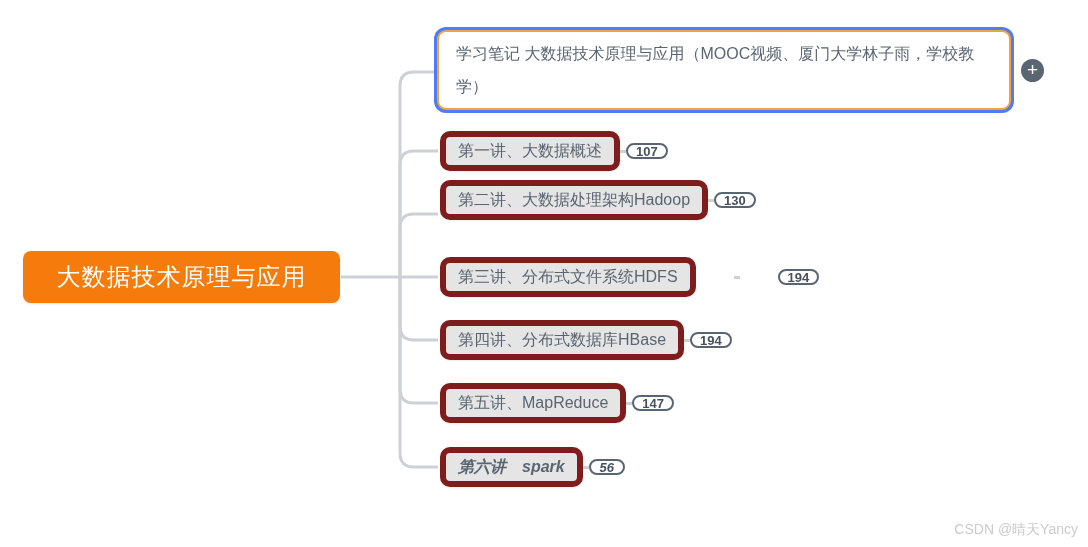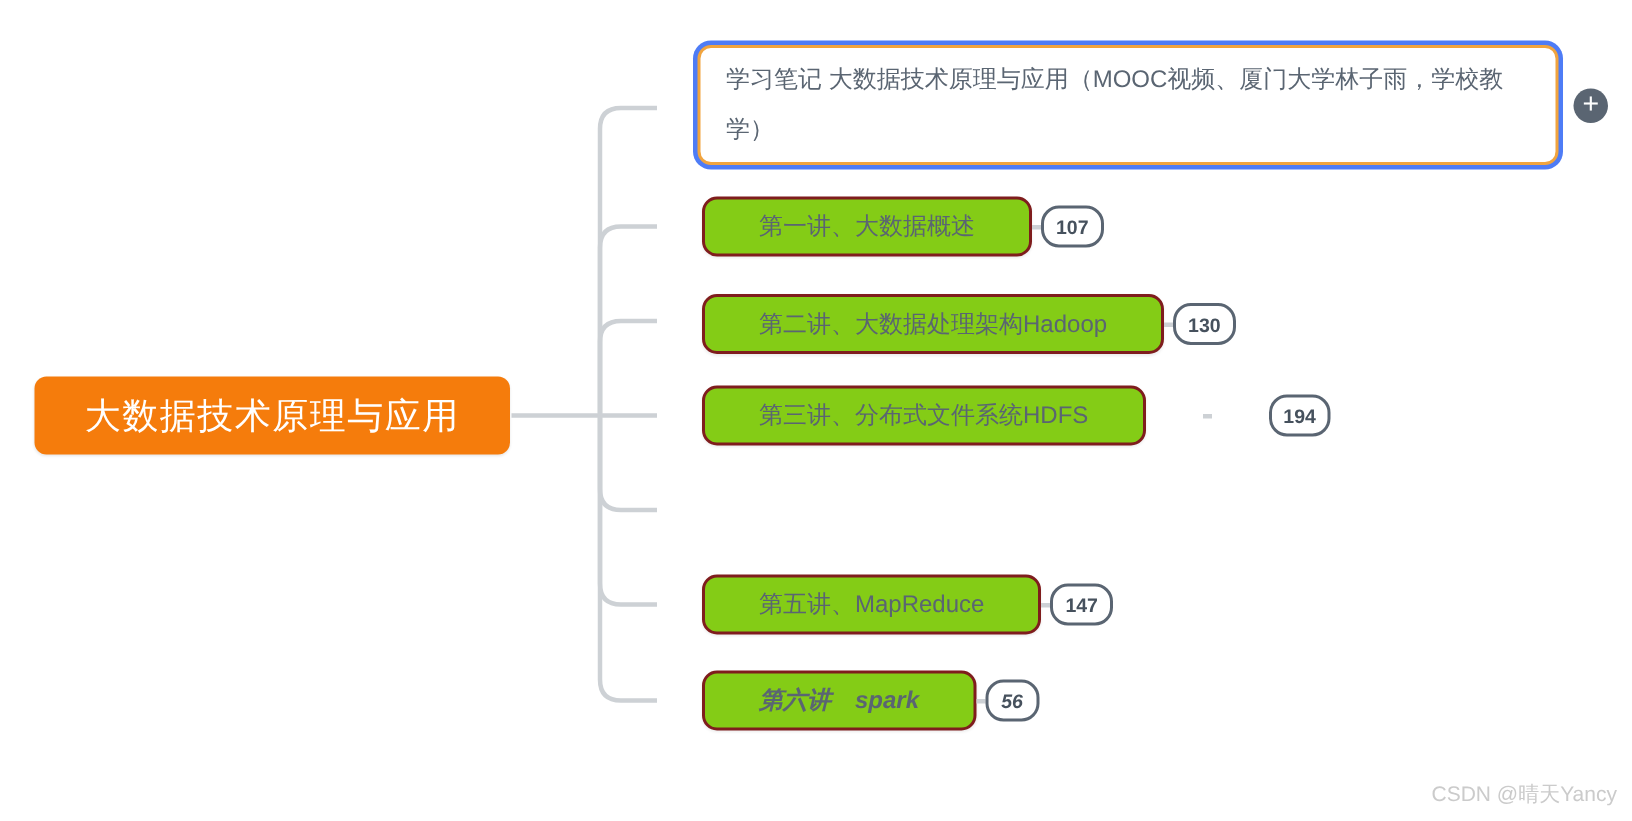--- a/index.html
+++ b/index.html
@@ -28,21 +28,21 @@
     border-radius: 8px;
     color: #ffffff;
     font-size: 24px;
     letter-spacing: 1px;
     display: flex; align-items: center; justify-content: center;
     white-space: nowrap;
     box-shadow: 0 1px 2px rgba(0,0,0,0.10);
     cursor: default;
   }
 
-  .row { position: absolute; display: flex; align-items: center; margin-left: 28px; }
+  .row { position: absolute; display: flex; align-items: center; }
 
   
   .main-row { left: 437px; top: 30px; }
   .main-node {
     box-sizing: border-box;
     width: 574px;
     min-height: 80px;
     background: #ffffff;
     border: 2px solid #F1A43E;
     border-radius: 9px;
@@ -62,44 +62,44 @@
     display: flex; align-items: center; justify-content: center;
     font-size: 19px; line-height: 19px;
     cursor: pointer;
     flex: none;
   }
   .plus-btn span { margin-top: -2px; }
 
   
   .topic-row { left: 440px; }
   .r1 { top: 131px; }
-  .r2 { top: 196px; }
+  .r2 { top: 180px; }
   .r3 { top: 257px; gap: 38px; }
   .r4 { top: 320px; }
   .r5 { top: 383px; }
   .r6 { top: 447px; font-style: italic; }
   .topic-node {
     box-sizing: border-box;
     height: 40px;
-    background: #84cc16;
-    border: 2px solid #7f1d1d;
+    background: #e5e5e5;
+    border: 6px solid #7f1d1d;
     border-radius: 10px;
     color: #5A6572;
     font-size: 16px;
-    padding: 0 36px;
+    padding: 0 12px;
     display: flex; align-items: center; justify-content: center;
     white-space: pre;
     box-shadow: 0 1px 2px rgba(0,0,0,0.08);
     cursor: default;
   }
   .r6 .topic-node { font-weight: bold; }
   .stub { width: 6px; height: 3px; background: #CDD1D5; flex: none; }
   .badge {
     box-sizing: border-box;
-    height: 28px; min-width: 36px;
+    height: 16px; min-width: 36px;
     background: #ffffff;
     border: 2px solid #5A6572;
     border-radius: 12px;
     color: #46515D;
     font-size: 13px; font-weight: bold;
     padding: 0 8px;
     display: flex; align-items: center; justify-content: center;
     cursor: default;
     flex: none;
   }
@@ -147,20 +147,25 @@
     <div class="stub"></div>
     <div class="badge">130</div>
   </div>
 
   <div class="row topic-row r3">
     <div class="topic-node">第三讲、分布式文件系统HDFS</div>
     <div class="stub"></div>
     <div class="badge">194</div>
   </div>
 
+  <div class="row topic-row r4">
+    <div class="topic-node">第四讲、分布式数据库HBase</div>
+    <div class="stub"></div>
+    <div class="badge">194</div>
+  </div>
 
   <div class="row topic-row r5">
     <div class="topic-node">第五讲、MapReduce</div>
     <div class="stub"></div>
     <div class="badge">147</div>
   </div>
 
   <div class="row topic-row r6">
     <div class="topic-node">第六讲　spark</div>
     <div class="stub"></div>

